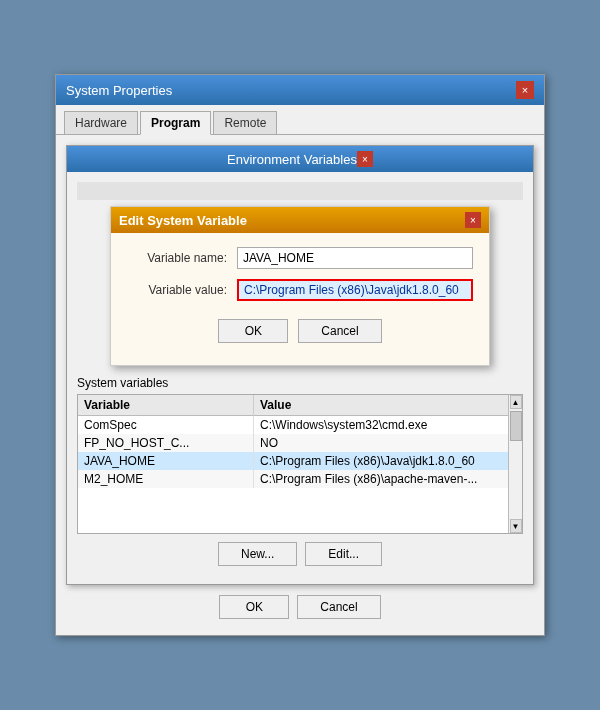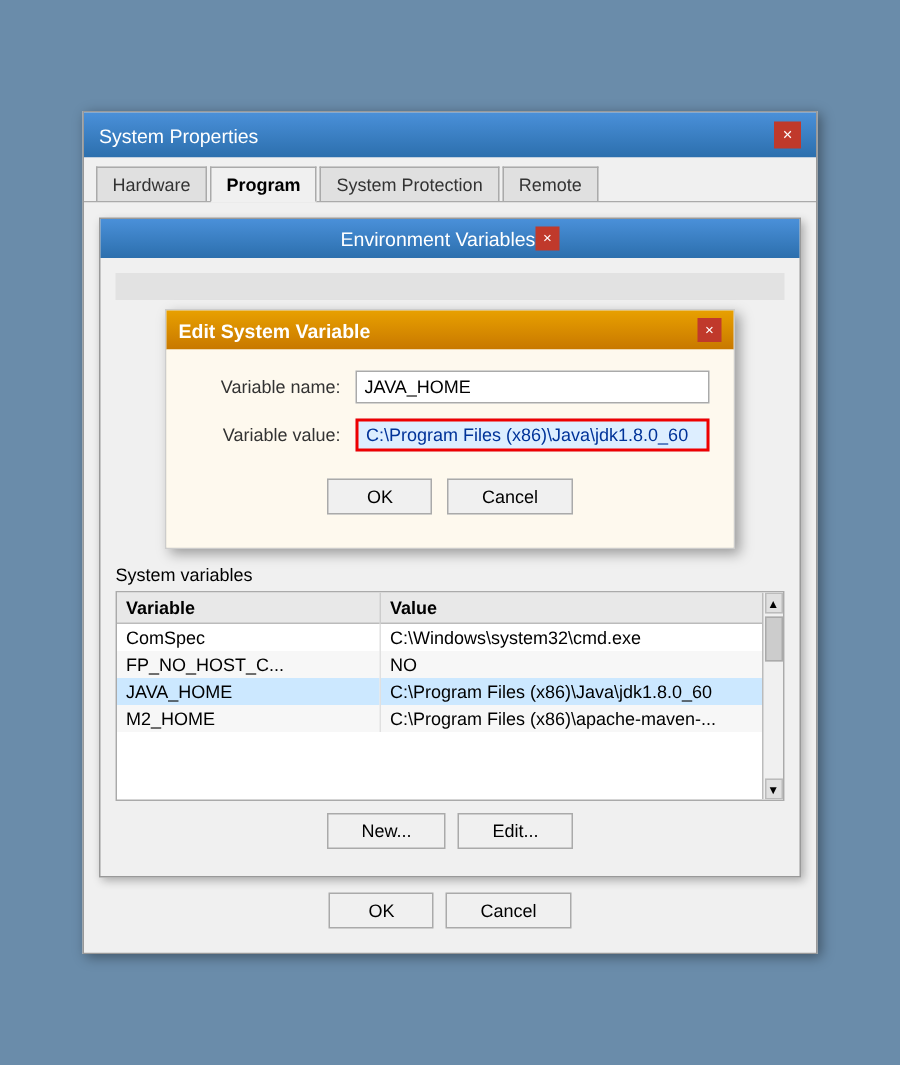--- a/index.html
+++ b/index.html
@@ -305,21 +305,20 @@
 <div class="sys-props-window">
 
   <div class="title-bar">
     <span>System Properties</span>
     <button class="title-bar-close">×</button>
   </div>
 
   <div class="tabs-bar">
     <div class="tab">Hardware</div>
     <div class="tab active">Program</div>
-    <div class="tab">System Protection</div>
     <div class="tab">Remote</div>
   </div>
 
   <div class="window-content">
 
     <div class="env-vars-dialog">
       <div class="env-vars-titlebar">
         <span>Environment Variables</span>
         <button class="close-btn-small">×</button>
       </div>

